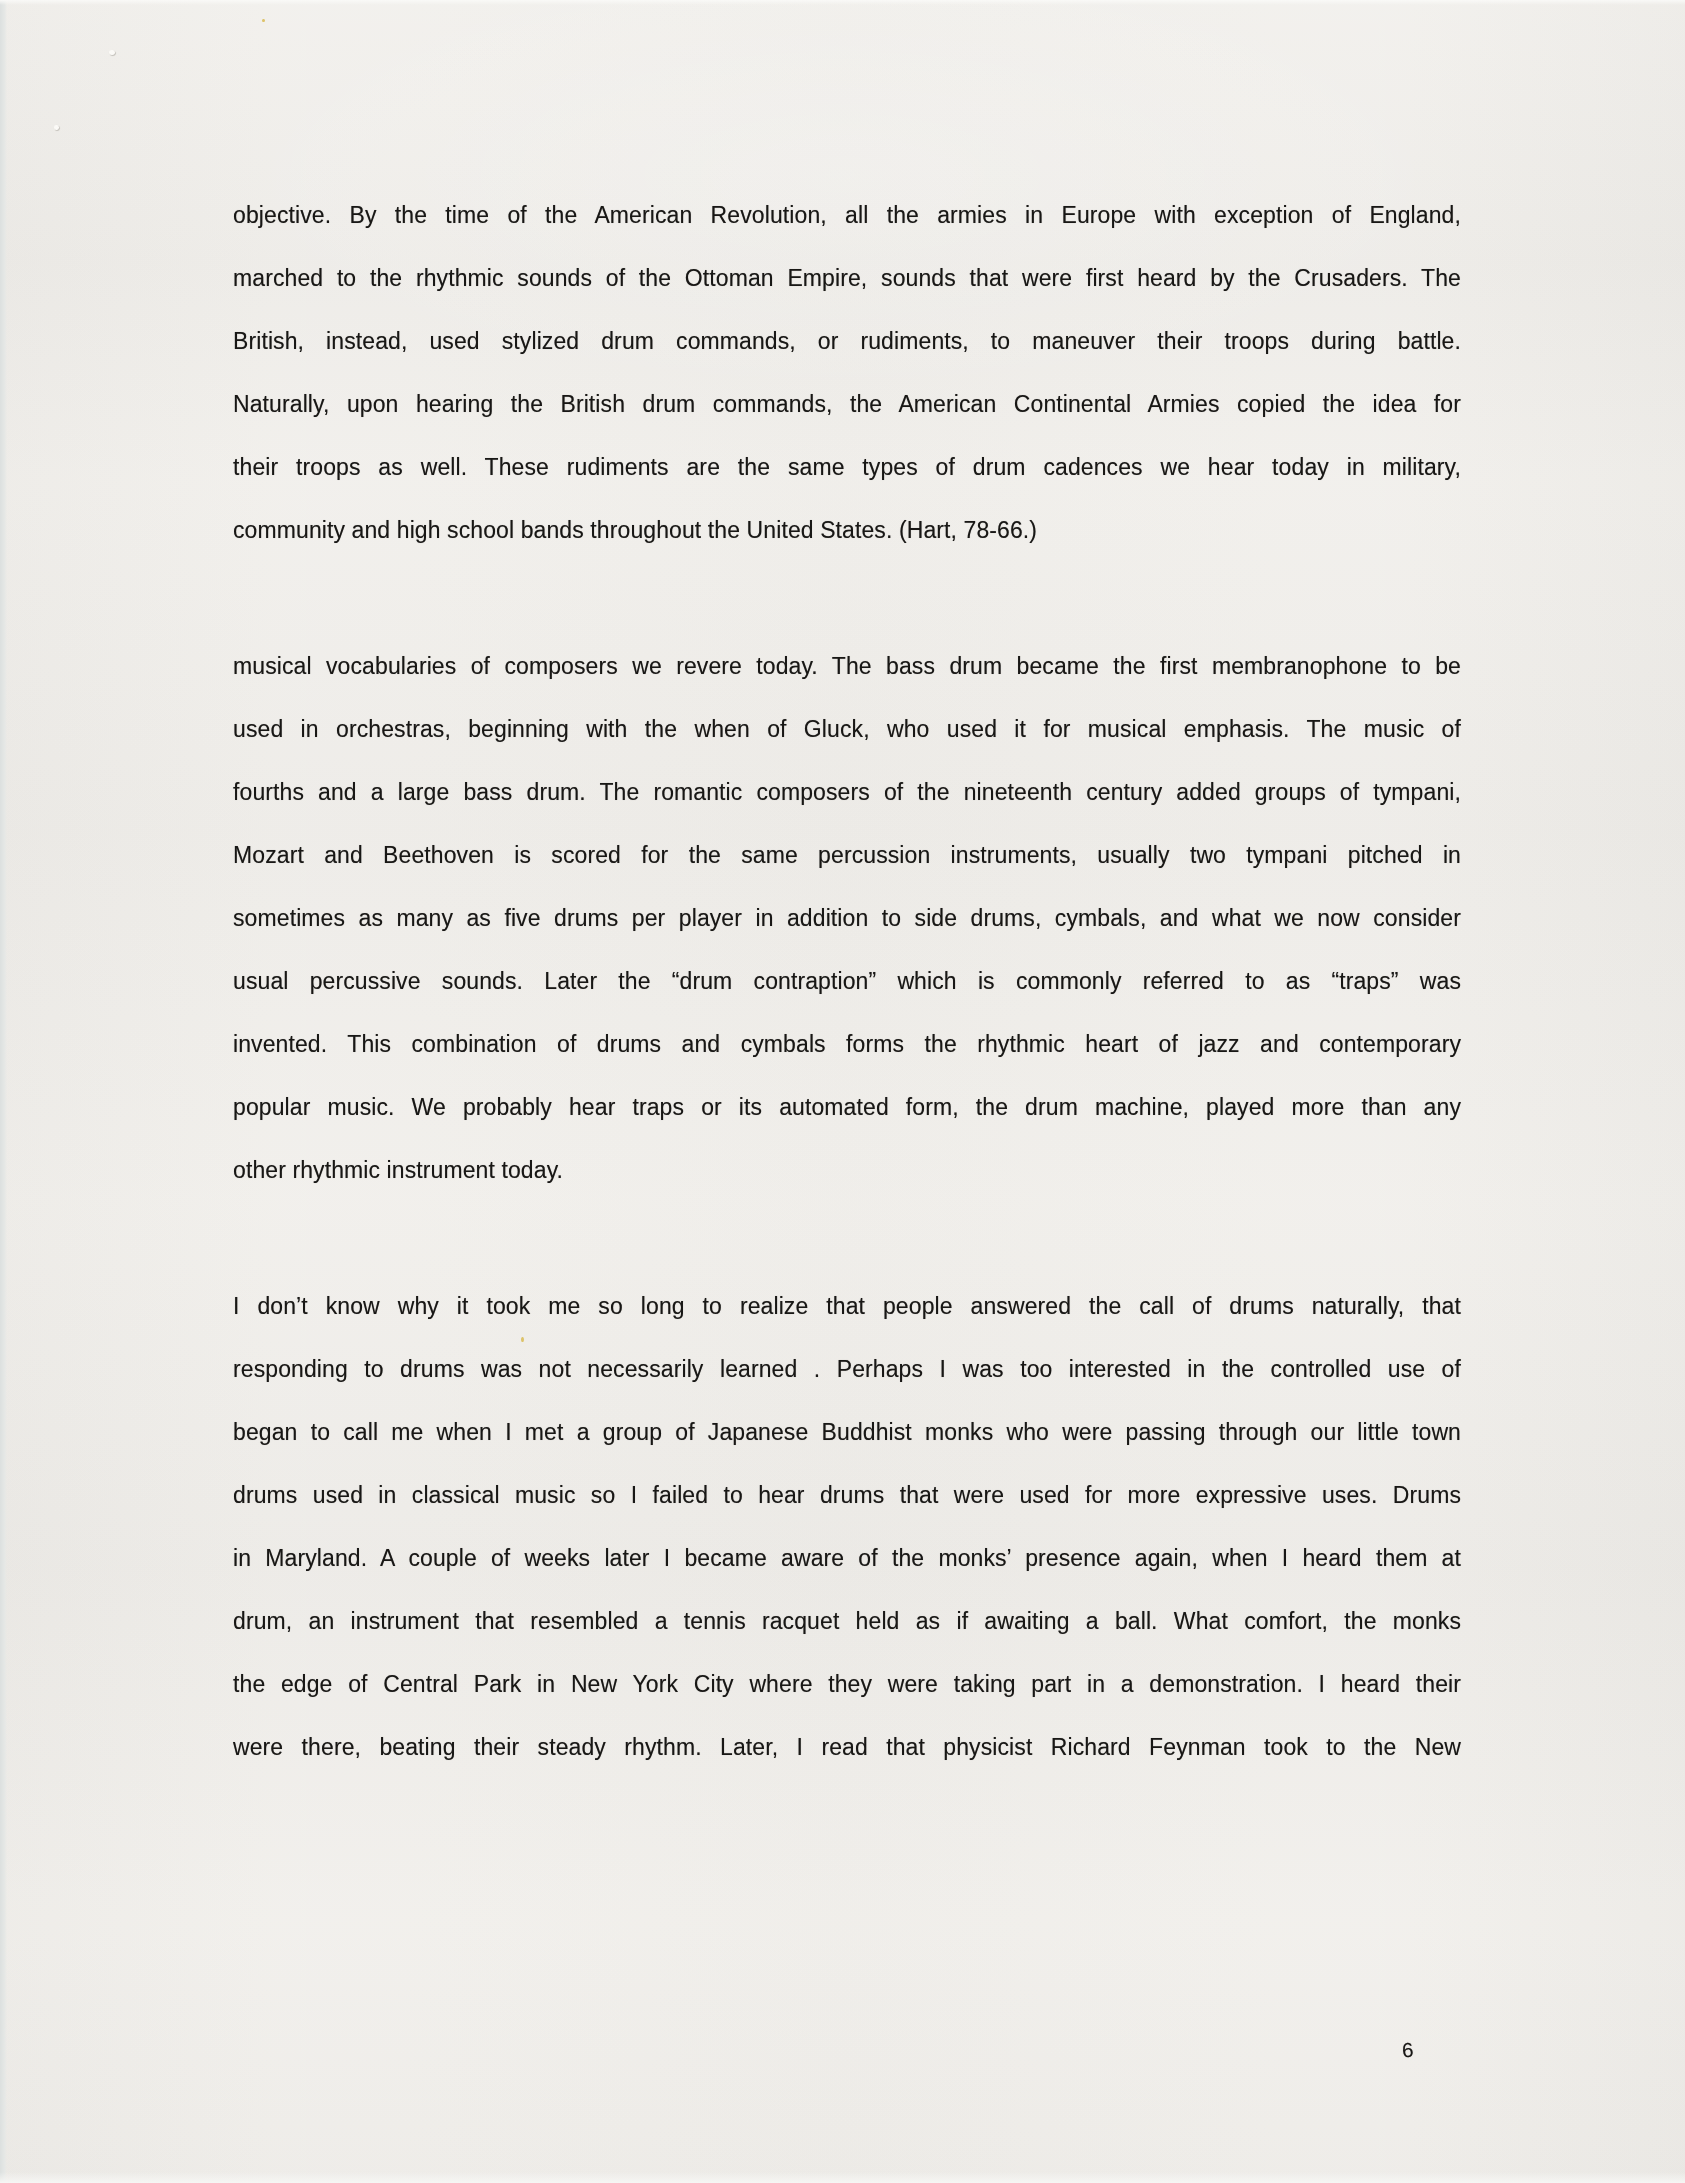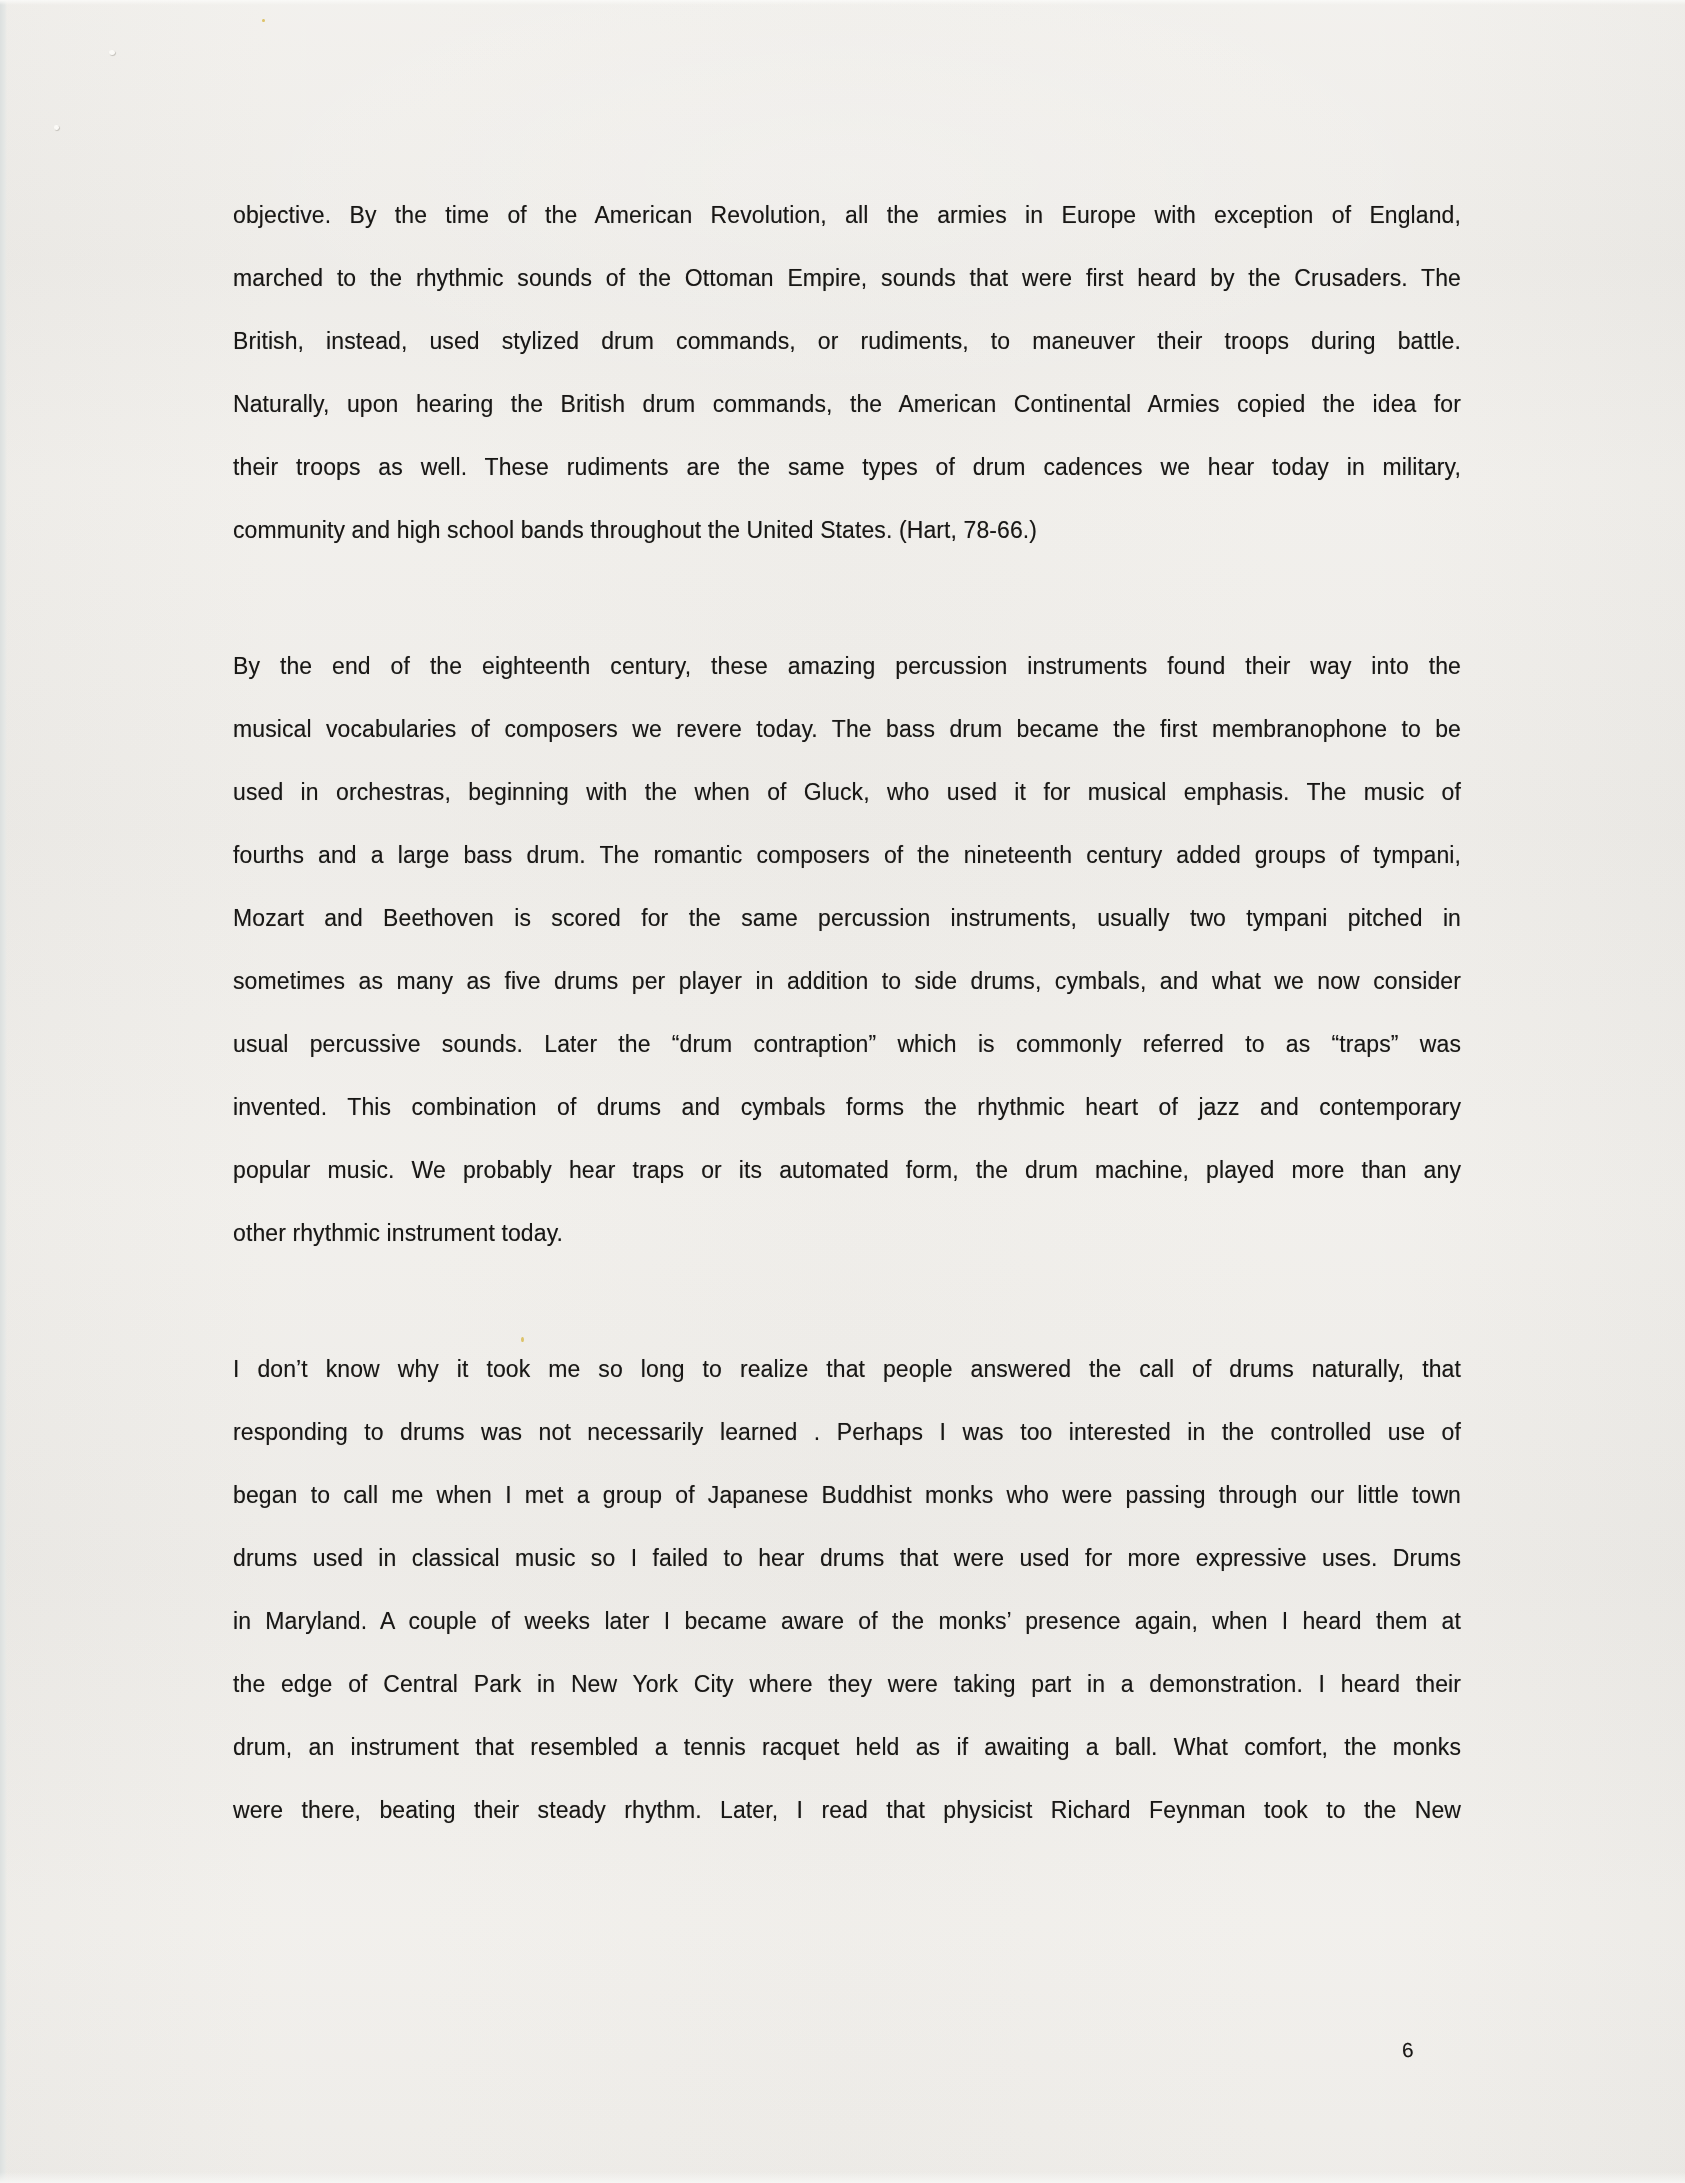--- a/index.html
+++ b/index.html
@@ -130,38 +130,37 @@
   <section class="text-block" id="text-block">
       <p class="para">
         <span class="line">objective.  By the time of the American Revolution, all the armies in Europe with exception of England,</span>
         <span class="line">marched to the rhythmic sounds of the Ottoman Empire, sounds that were first heard by the Crusaders. The</span>
         <span class="line">British,  instead,  used  stylized  drum  commands,  or  rudiments,  to  maneuver  their  troops  during  battle.</span>
         <span class="line">Naturally, upon hearing the British drum commands,  the American Continental Armies copied the idea for</span>
         <span class="line">their  troops  as  well.   These  rudiments  are  the  same  types  of  drum  cadences  we  hear  today  in  military,</span>
         <span class="line last">community and high school bands throughout the United States.   (Hart, 78-66.)</span>
       </p>
       <p class="para">
-        <span class="line">By  the  end  of  the  eighteenth  century,  these  amazing  percussion  instruments  found  their  way  into  the</span>
         <span class="line">musical vocabularies of composers we revere today.  The bass drum became the first membranophone to be</span>
         <span class="line">used  in  orchestras,  beginning  with  the  when  of  Gluck,  who  used  it  for  musical  emphasis.   The  music  of</span>
         <span class="line">fourths and a large bass drum.  The romantic composers of the nineteenth century added groups of tympani,</span>
         <span class="line">Mozart  and  Beethoven  is  scored  for  the  same  percussion  instruments,  usually  two  tympani  pitched  in</span>
         <span class="line">sometimes as many as five drums per player in addition to side drums, cymbals, and what we now consider</span>
         <span class="line">usual  percussive  sounds.  Later  the  “drum  contraption”  which  is  commonly  referred  to  as  “traps”  was</span>
         <span class="line">invented.   This  combination  of  drums  and  cymbals  forms  the  rhythmic  heart  of  jazz  and  contemporary</span>
         <span class="line">popular  music.   We  probably  hear  traps  or  its  automated  form,  the  drum  machine,  played  more  than  any</span>
         <span class="line last">other rhythmic instrument today.</span>
       </p>
       <p class="para">
         <span class="line">I  don’t  know  why  it  took  me  so  long  to  realize  that  people  answered  the  call  of  drums  naturally,  that</span>
         <span class="line">responding  to  drums  was  not  necessarily  learned .    Perhaps  I  was  too  interested  in  the  controlled  use  of</span>
         <span class="line">began to call me when I met a group of Japanese Buddhist monks who were passing through our little town</span>
         <span class="line">drums used in classical music so I failed to hear drums that were used for more expressive uses. Drums</span>
         <span class="line">in Maryland.  A couple of weeks later I became aware of the monks’ presence again, when I heard them at</span>
+        <span class="line">drum, an instrument that resembled a tennis racquet held as if awaiting a ball.  What comfort, the monks</span>
         <span class="line">the edge of Central Park in New York City where they were taking part in a demonstration.  I heard their</span>
-        <span class="line">drum, an instrument that resembled a tennis racquet held as if awaiting a ball.  What comfort, the monks</span>
         <span class="line">were  there,  beating  their  steady  rhythm.   Later,  I  read  that  physicist  Richard  Feynman  took  to  the  New</span>
       </p>
     </section>
 
   <div class="page-number">6</div>
 </div>
 
 
 </body></html>

